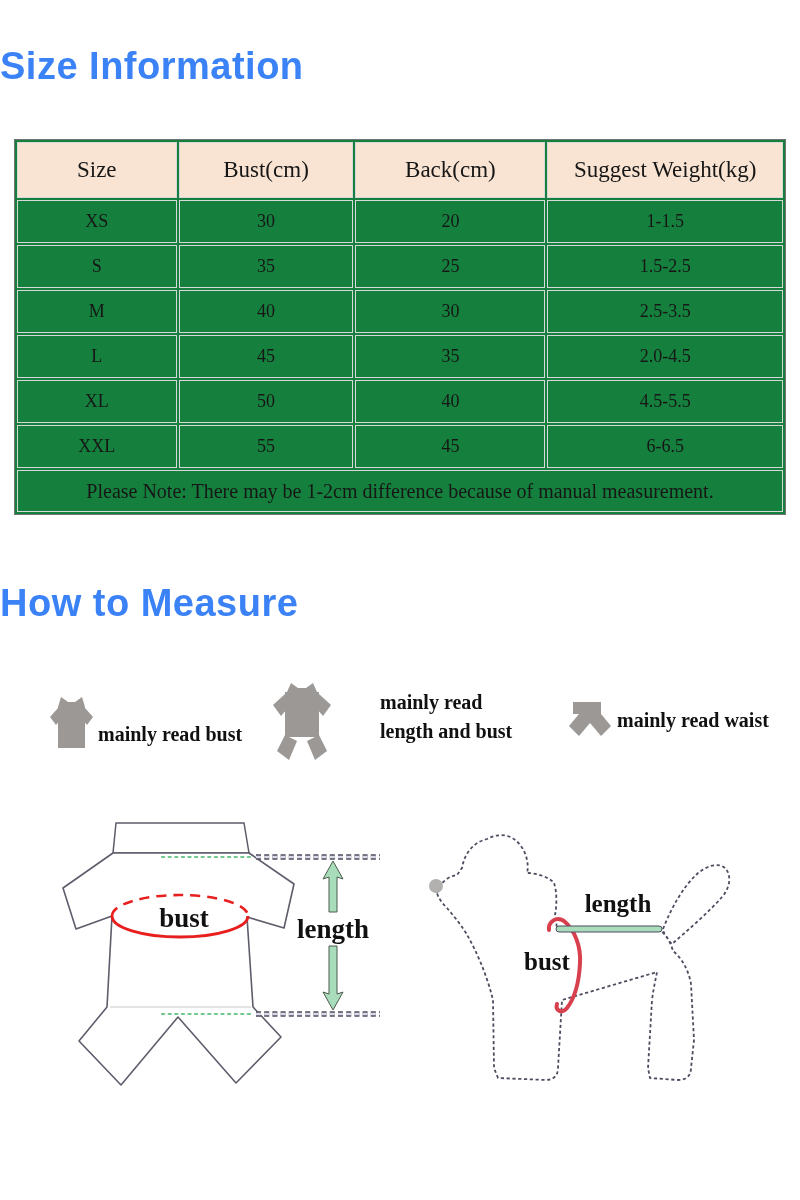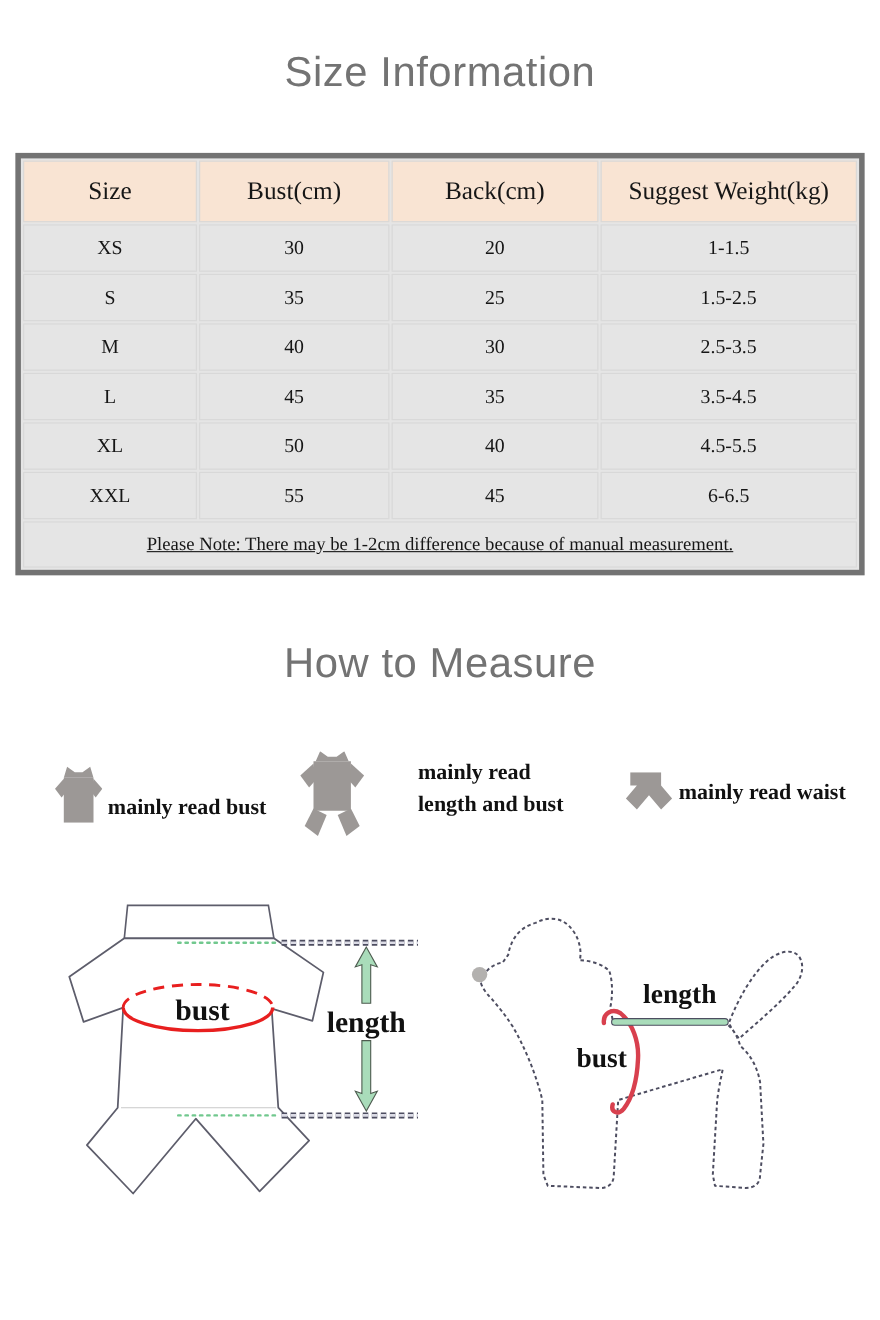--- a/index.html
+++ b/index.html
@@ -1,30 +1,30 @@
 <!DOCTYPE html>
 <html><head>
 <meta charset="utf-8">
 <style>
   html,body{margin:0;padding:0;background:#fff;}
   .page{position:relative;width:800px;height:1200px;background:#ffffff;overflow:hidden;
         font-family:"Liberation Serif",serif;color:#161616;}
-  .big-title{position:absolute;left:0;width:800px;text-align:center;margin:0;
-             font-family:"Liberation Sans",sans-serif;font-weight:normal;
-             font-size:38px;letter-spacing:0.5px;color:#737373;}
+  .big-title{position:absolute;left:0;width:800px;text-align:left;margin:0;
+             font-family:"Liberation Sans",sans-serif;font-weight:bold;
+             font-size:38px;letter-spacing:0.5px;color:#3b82f6;}
   #size-title{top:45px;}
   #measure-title{top:582px;}
 
   table.size-table{position:absolute;left:14px;top:139px;width:772px;
-                   border:5px solid #737373;border-spacing:2px;background:#e5e5e5;}
+                   border:1px solid #737373;border-spacing:2px;background:#15803d;}
   .size-table th,.size-table td{border:1px solid #d8d8d8;text-align:center;
                                 padding:0;font-weight:normal;}
   .size-table th{height:54px;background:#f9e4d3;font-size:23px;}
   .size-table td{height:41px;font-size:18px;}
-  .size-table td.note-cell{height:40px;font-size:17px;white-space:nowrap;text-decoration:underline;}
+  .size-table td.note-cell{height:40px;font-size:20px;white-space:nowrap;}
   .col-size{width:21%;}.col-bust{width:23%;}.col-back{width:25%;}.col-weight{width:31%;}
 
   .legend-item{position:absolute;}
   .legend-label{position:absolute;font-family:"Liberation Serif",serif;
                 font-weight:bold;font-size:20px;color:#111;line-height:29px;white-space:nowrap;}
   #legend-icon-1{left:50px;top:696px;}
   #legend-label-1{left:98px;top:720px;}
   #legend-icon-2{left:272px;top:683px;}
   #legend-label-2{left:352px;top:688px;margin-left:28px;}
   #legend-icon-3{left:563px;top:702px;}
@@ -71,21 +71,21 @@
       <tr>
         <td>M</td>
         <td>40</td>
         <td>30</td>
         <td>2.5-3.5</td>
       </tr>
       <tr>
         <td>L</td>
         <td>45</td>
         <td>35</td>
-        <td>3.5-4.5</td>
+        <td>2.0-4.5</td>
       </tr>
       <tr>
         <td>XL</td>
         <td>50</td>
         <td>40</td>
         <td>4.5-5.5</td>
       </tr>
       <tr>
         <td>XXL</td>
         <td>55</td>

